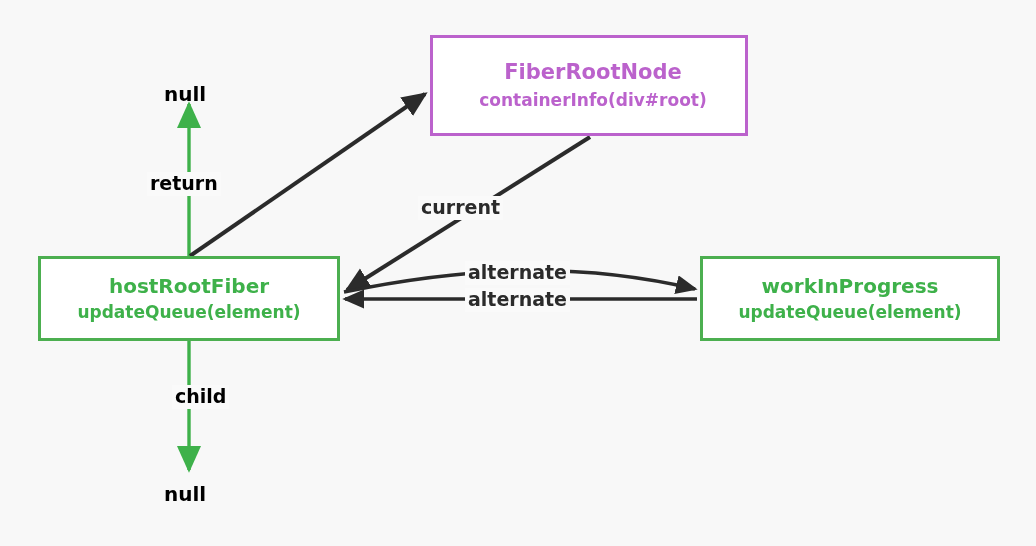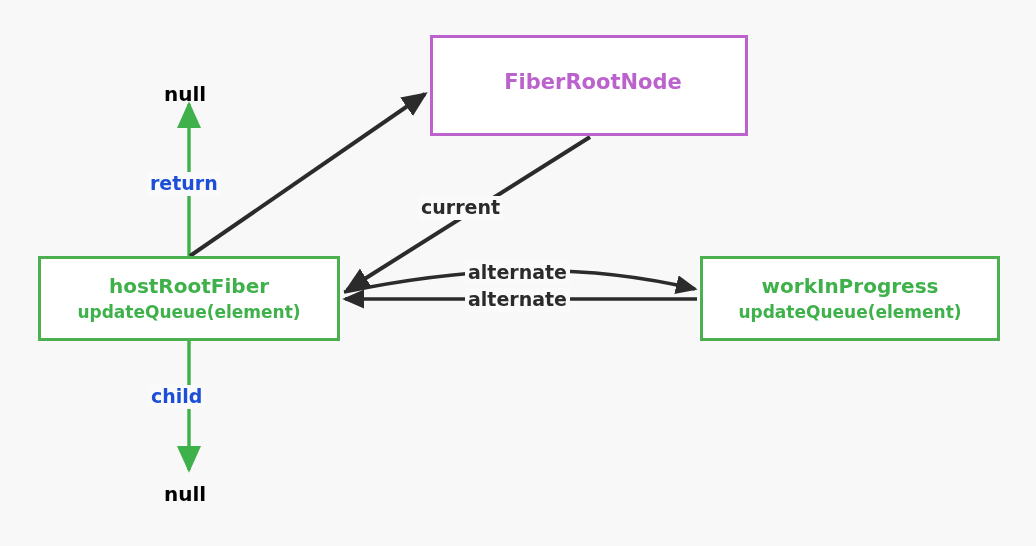--- a/index.html
+++ b/index.html
@@ -116,31 +116,31 @@
   .edge-label {
     position: absolute;
     font-size: 19px;
     font-weight: bold;
     white-space: nowrap;
     background: #fafafa;
     padding: 1px 3px;
     line-height: 1.15;
   }
   .edge-label.green {
-    color: #1d4ed8;
+    color: #000000;
   }
   .edge-label.dark {
     color: #2b2b2b;
   }
   #label-return {
     left: 147px;
     top: 172px;
   }
   #label-child {
-    left: 148px;
+    left: 172px;
     top: 385px;
   }
   #label-statenode {
     left: 244px;
     top: 162px;
   }
   #label-current {
     left: 418px;
     top: 196px;
   }
@@ -176,20 +176,21 @@
 
     <line x1="590" y1="137" x2="347" y2="290" stroke="#2b2b2b" stroke-width="4" marker-end="url(#arrow-dark)"></line>
 
     <path d="M344,292 C470,266 580,262 695,289" fill="none" stroke="#2b2b2b" stroke-width="3.4" marker-end="url(#arrow-dark)"></path>
 
     <line x1="697" y1="299" x2="345" y2="299" stroke="#2b2b2b" stroke-width="3.4" marker-end="url(#arrow-dark)"></line>
   </svg>
 
   <div class="node-box" id="node-fiberrootnode">
     <div class="node-title">FiberRootNode</div>
+    <div class="node-sub">containerInfo(div#root)</div>
   </div>
 
   <div class="node-box" id="node-hostrootfiber">
     <div class="node-title">hostRootFiber</div>
     <div class="node-sub">updateQueue(element)</div>
   </div>
 
   <div class="node-box" id="node-workinprogress">
     <div class="node-title">workInProgress</div>
     <div class="node-sub">updateQueue(element)</div>

